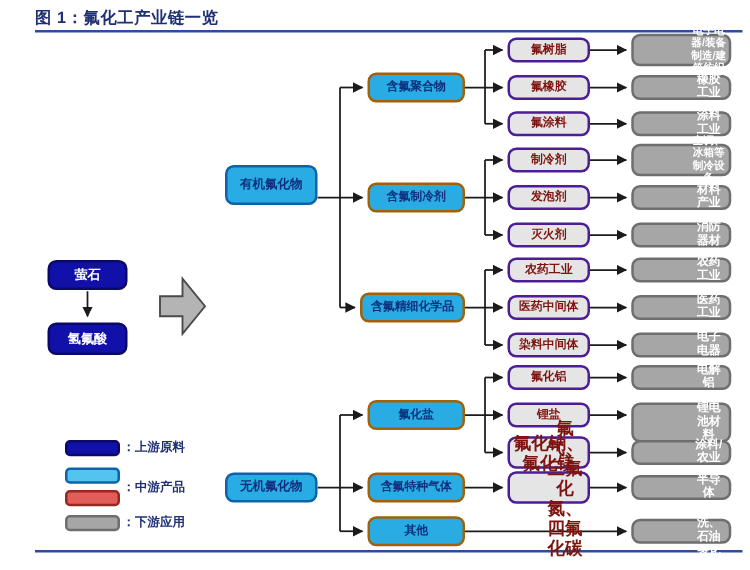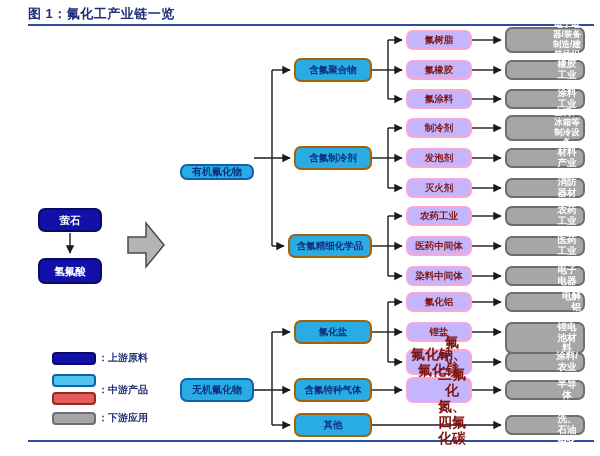--- a/index.html
+++ b/index.html
@@ -17,21 +17,21 @@
   .rule.bottom{left:28px;width:566px;top:440px;}
   svg.wires{position:absolute;left:0;top:0;z-index:1;}
   .node{
     position:absolute;z-index:2;box-sizing:border-box;
     display:flex;align-items:center;justify-content:center;text-align:center;
     border-radius:7px;font-weight:bold;line-height:1.15;padding:1px 2px;
   }
   .up{background:#1111aa;border:2px solid #0a0a66;color:#ffffff;font-size:10.5px;}
   .mid{background:#29ace3;border:2px solid #0e63a8;color:#0e2f7e;font-size:10px;}
   .sub{background:#29ace3;border:2px solid #a16207;color:#0e2f7e;font-size:9.5px;}
-  .prod{background:#c4b5fd;border:2px solid #f9a8d4;color:#7e1410;font-size:9.5px;}
+  .prod{background:#e5e5e5;border:2px solid #4c1d95;color:#7e1410;font-size:9.5px;}
   .prod.small{font-size:14px;}
   .app{background:#a6a6a6;border:2px solid #6e6e6e;color:#ffffff;font-size:9.5px;padding-left:46px;}
   .app.small{font-size:8.5px;}
   .swatch{
     position:absolute;z-index:2;width:44px;height:13px;border-radius:4px;box-sizing:border-box;
   }
   .sw-up{background:#1111aa;border:2px solid #0a0a66;}
   .sw-mid1{background:#52c4ee;border:2px solid #0e63a8;}
   .sw-mid2{background:#e25d5a;border:2px solid #96281f;}
   .sw-down{background:#a6a6a6;border:2px solid #6e6e6e;}
@@ -97,21 +97,21 @@
     <line x1="472" y1="390" x2="501" y2="390" marker-end="url(#ah)"></line>
     <line x1="372" y1="425" x2="501" y2="425" marker-end="url(#ah)"></line>
   </g>
 
   <polygon points="128,237 146,237 146,223 164,245 146,267 146,253 128,253" fill="#b4b4b4" stroke="#4a4a4a" stroke-width="1.5"></polygon>
 </svg>
 
 <div class="node up" style="left:38px;top:208px;width:64px;height:24px;">萤石</div>
 <div class="node up" style="left:38px;top:258px;width:64px;height:26px;">氢氟酸</div>
 
-<div class="node mid" style="left:180px;top:164px;width:74px;height:16px;">有机氟化物</div>
+<div class="node mid" style="left:180px;top:132px;width:74px;height:32px;">有机氟化物</div>
 <div class="node mid" style="left:180px;top:378px;width:74px;height:24px;">无机氟化物</div>
 
 <div class="node sub" style="left:294px;top:58px;width:78px;height:24px;">含氟聚合物</div>
 <div class="node sub" style="left:294px;top:146px;width:78px;height:24px;">含氟制冷剂</div>
 <div class="node sub" style="left:288px;top:234px;width:84px;height:24px;">含氟精细化学品</div>
 
 <div class="node sub" style="left:294px;top:320px;width:78px;height:24px;">氟化盐</div>
 <div class="node sub" style="left:294px;top:378px;width:78px;height:24px;">含氟特种气体</div>
 <div class="node sub" style="left:294px;top:413px;width:78px;height:24px;">其他</div>
 
@@ -131,21 +131,21 @@
 
 <div class="node app small" style="left:505px;top:27px;width:80px;height:26px;">电子电器/装备制造/建筑纺织</div>
 <div class="node app" style="left:505px;top:60px;width:80px;height:20px;">橡胶工业</div>
 <div class="node app" style="left:505px;top:89px;width:80px;height:20px;">涂料工业</div>
 <div class="node app small" style="left:505px;top:115px;width:80px;height:26px;">空调、冰箱等制冷设备</div>
 <div class="node app" style="left:505px;top:148px;width:80px;height:20px;">材料产业</div>
 <div class="node app" style="left:505px;top:178px;width:80px;height:20px;">消防器材</div>
 <div class="node app" style="left:505px;top:206px;width:80px;height:20px;">农药工业</div>
 <div class="node app" style="left:505px;top:236px;width:80px;height:20px;">医药工业</div>
 <div class="node app" style="left:505px;top:266px;width:80px;height:20px;">电子电器</div>
-<div class="node app" style="left:505px;top:292px;width:80px;height:20px;text-align:right;">电解铝</div>
+<div class="node app" style="left:505px;top:292px;width:80px;height:20px;">电解铝</div>
 <div class="node app" style="left:505px;top:322px;width:80px;height:32px;">锂电池材料</div>
 <div class="node app" style="left:505px;top:352px;width:80px;height:20px;">涂料/农业</div>
 <div class="node app" style="left:505px;top:380px;width:80px;height:20px;">半导体</div>
 <div class="node app" style="left:505px;top:415px;width:80px;height:20px;">酸洗、石油裂化</div>
 
 <div class="swatch sw-up" style="left:52px;top:352px;"></div>
 <div class="swatch sw-mid1" style="left:52px;top:374px;"></div>
 <div class="swatch sw-mid2" style="left:52px;top:392px;"></div>
 <div class="swatch sw-down" style="left:52px;top:412px;"></div>
 <div class="leg-label" style="top:351px;">：上游原料</div>

